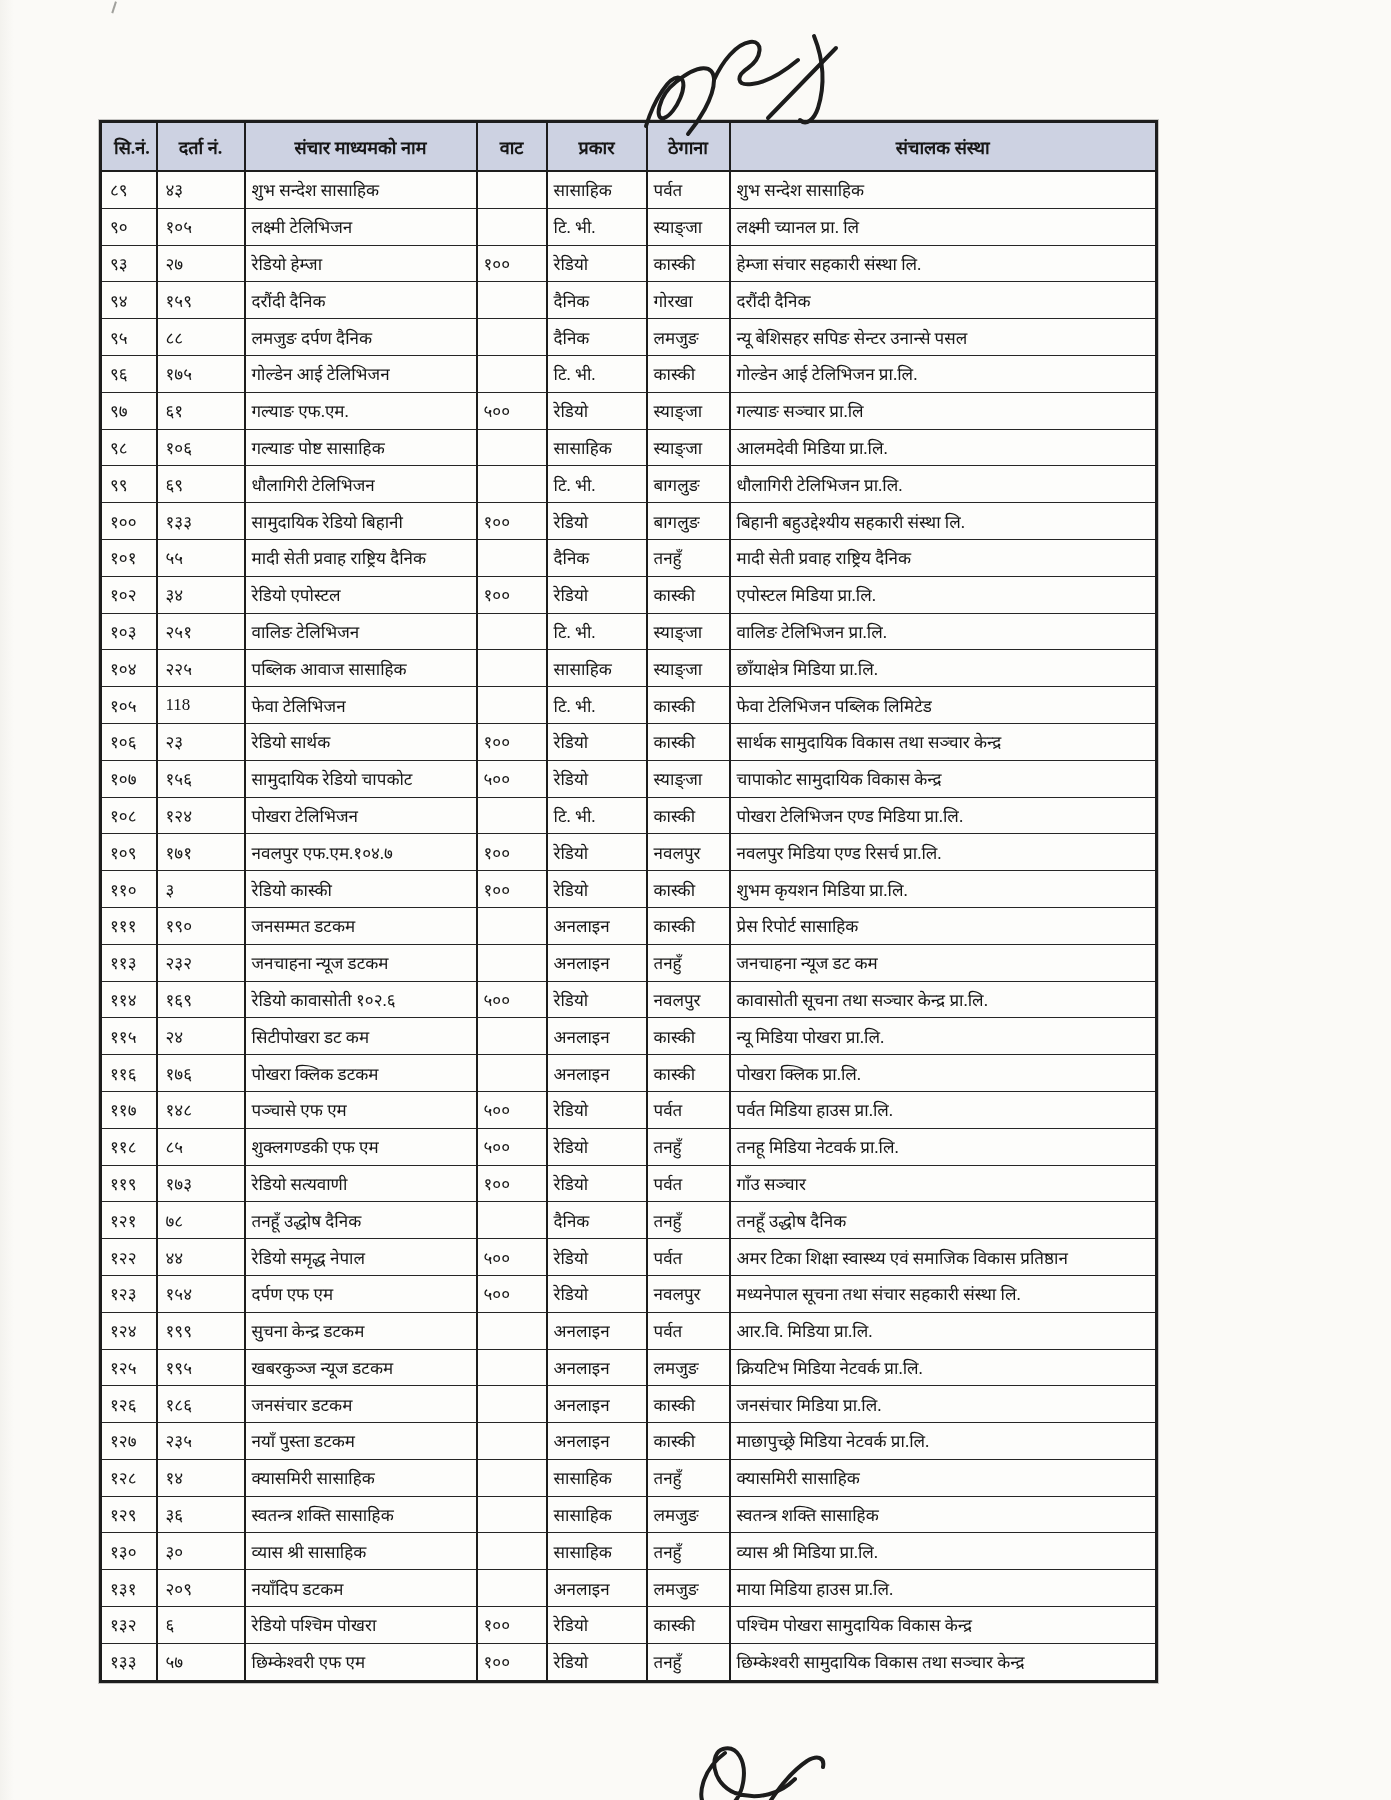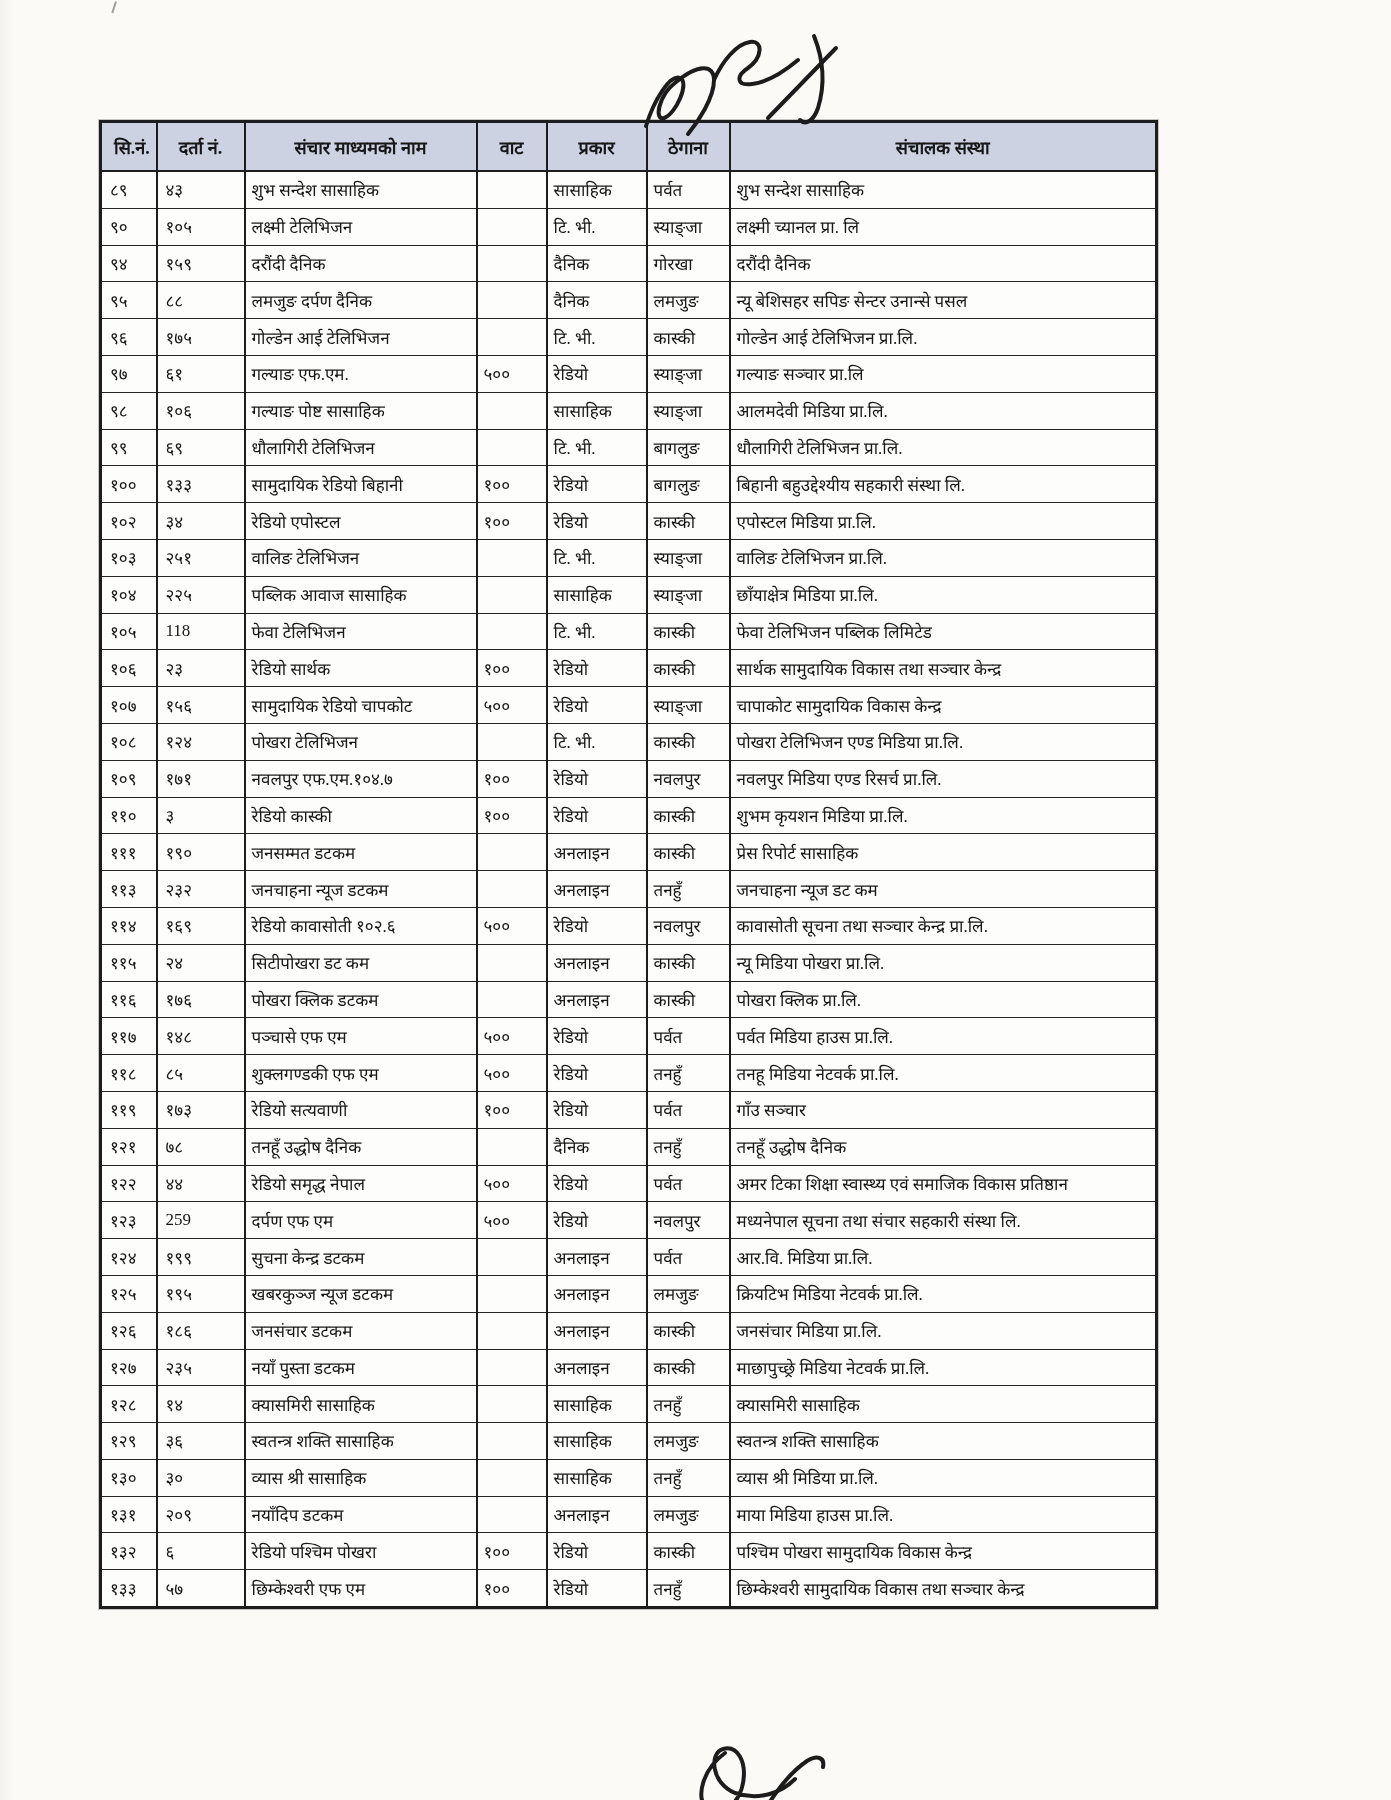--- a/index.html
+++ b/index.html
@@ -139,20 +139,29 @@
       <tr>
         <td class="sn">९०</td>
         <td class="reg">१०५</td>
         <td>लक्ष्मी टेलिभिजन</td>
         <td></td>
         <td>टि. भी.</td>
         <td>स्याङ्जा</td>
         <td>लक्ष्मी च्यानल प्रा. लि</td>
       </tr>
       <tr>
+        <td class="sn">९३</td>
+        <td class="reg">२७</td>
+        <td>रेडियो हेम्जा</td>
+        <td>१००</td>
+        <td>रेडियो</td>
+        <td>कास्की</td>
+        <td>हेम्जा संचार सहकारी संस्था लि.</td>
+      </tr>
+      <tr>
         <td class="sn">९४</td>
         <td class="reg">१५९</td>
         <td>दरौंदी दैनिक</td>
         <td></td>
         <td>दैनिक</td>
         <td>गोरखा</td>
         <td>दरौंदी दैनिक</td>
       </tr>
       <tr>
         <td class="sn">९५</td>
@@ -202,20 +211,29 @@
       <tr>
         <td class="sn">१००</td>
         <td class="reg">१३३</td>
         <td>सामुदायिक रेडियो बिहानी</td>
         <td>१००</td>
         <td>रेडियो</td>
         <td>बागलुङ</td>
         <td>बिहानी बहुउद्देश्यीय सहकारी संस्था लि.</td>
       </tr>
       <tr>
+        <td class="sn">१०१</td>
+        <td class="reg">५५</td>
+        <td>मादी सेती प्रवाह राष्ट्रिय दैनिक</td>
+        <td></td>
+        <td>दैनिक</td>
+        <td>तनहुँ</td>
+        <td>मादी सेती प्रवाह राष्ट्रिय दैनिक</td>
+      </tr>
+      <tr>
         <td class="sn">१०२</td>
         <td class="reg">३४</td>
         <td>रेडियो एपोस्टल</td>
         <td>१००</td>
         <td>रेडियो</td>
         <td>कास्की</td>
         <td>एपोस्टल मिडिया प्रा.लि.</td>
       </tr>
       <tr>
         <td class="sn">१०३</td>
@@ -374,21 +392,21 @@
         <td class="sn">१२२</td>
         <td class="reg">४४</td>
         <td>रेडियो समृद्ध नेपाल</td>
         <td>५००</td>
         <td>रेडियो</td>
         <td>पर्वत</td>
         <td>अमर टिका शिक्षा स्वास्थ्य एवं समाजिक विकास प्रतिष्ठान</td>
       </tr>
       <tr>
         <td class="sn">१२३</td>
-        <td class="reg">259</td>
+        <td class="reg">१५४</td>
         <td>दर्पण एफ एम</td>
         <td>५००</td>
         <td>रेडियो</td>
         <td>नवलपुर</td>
         <td>मध्यनेपाल सूचना तथा संचार सहकारी संस्था लि.</td>
       </tr>
       <tr>
         <td class="sn">१२४</td>
         <td class="reg">१९९</td>
         <td>सुचना केन्द्र डटकम</td>

